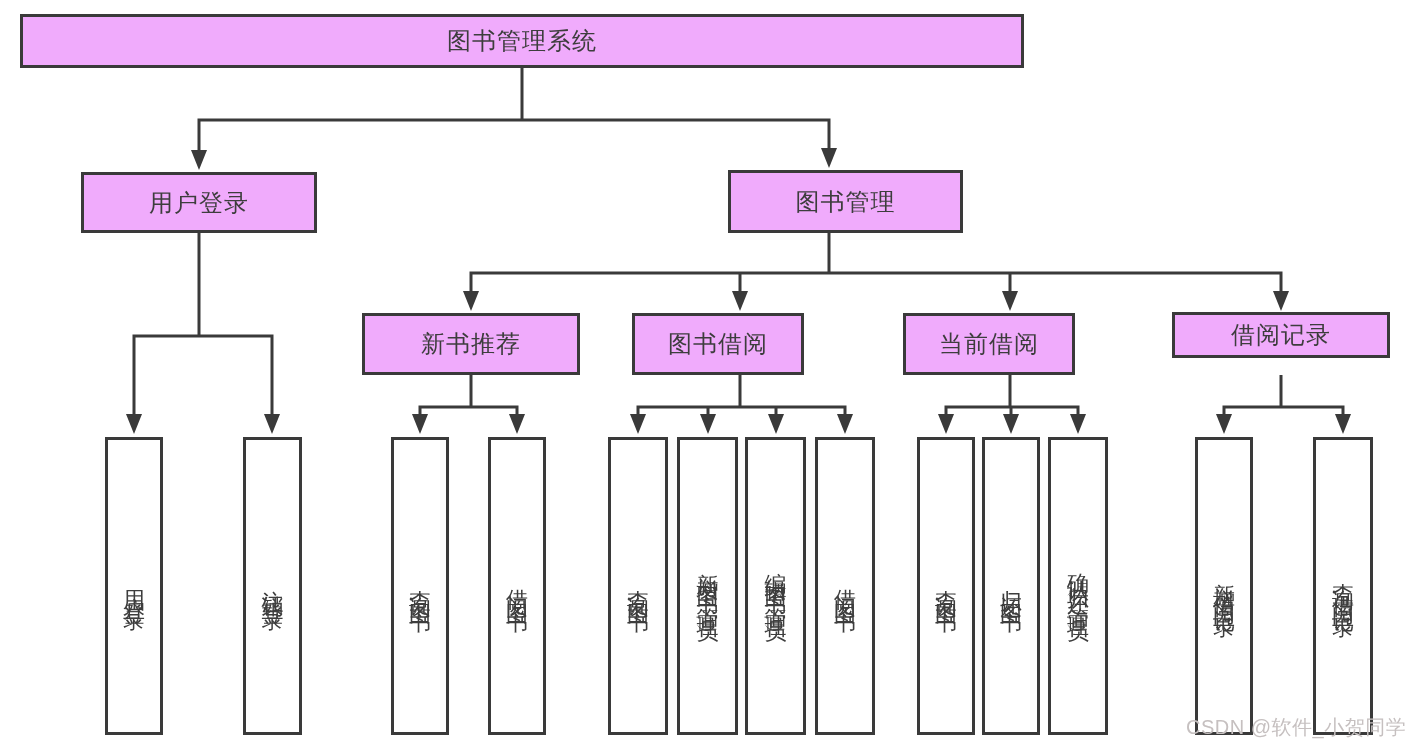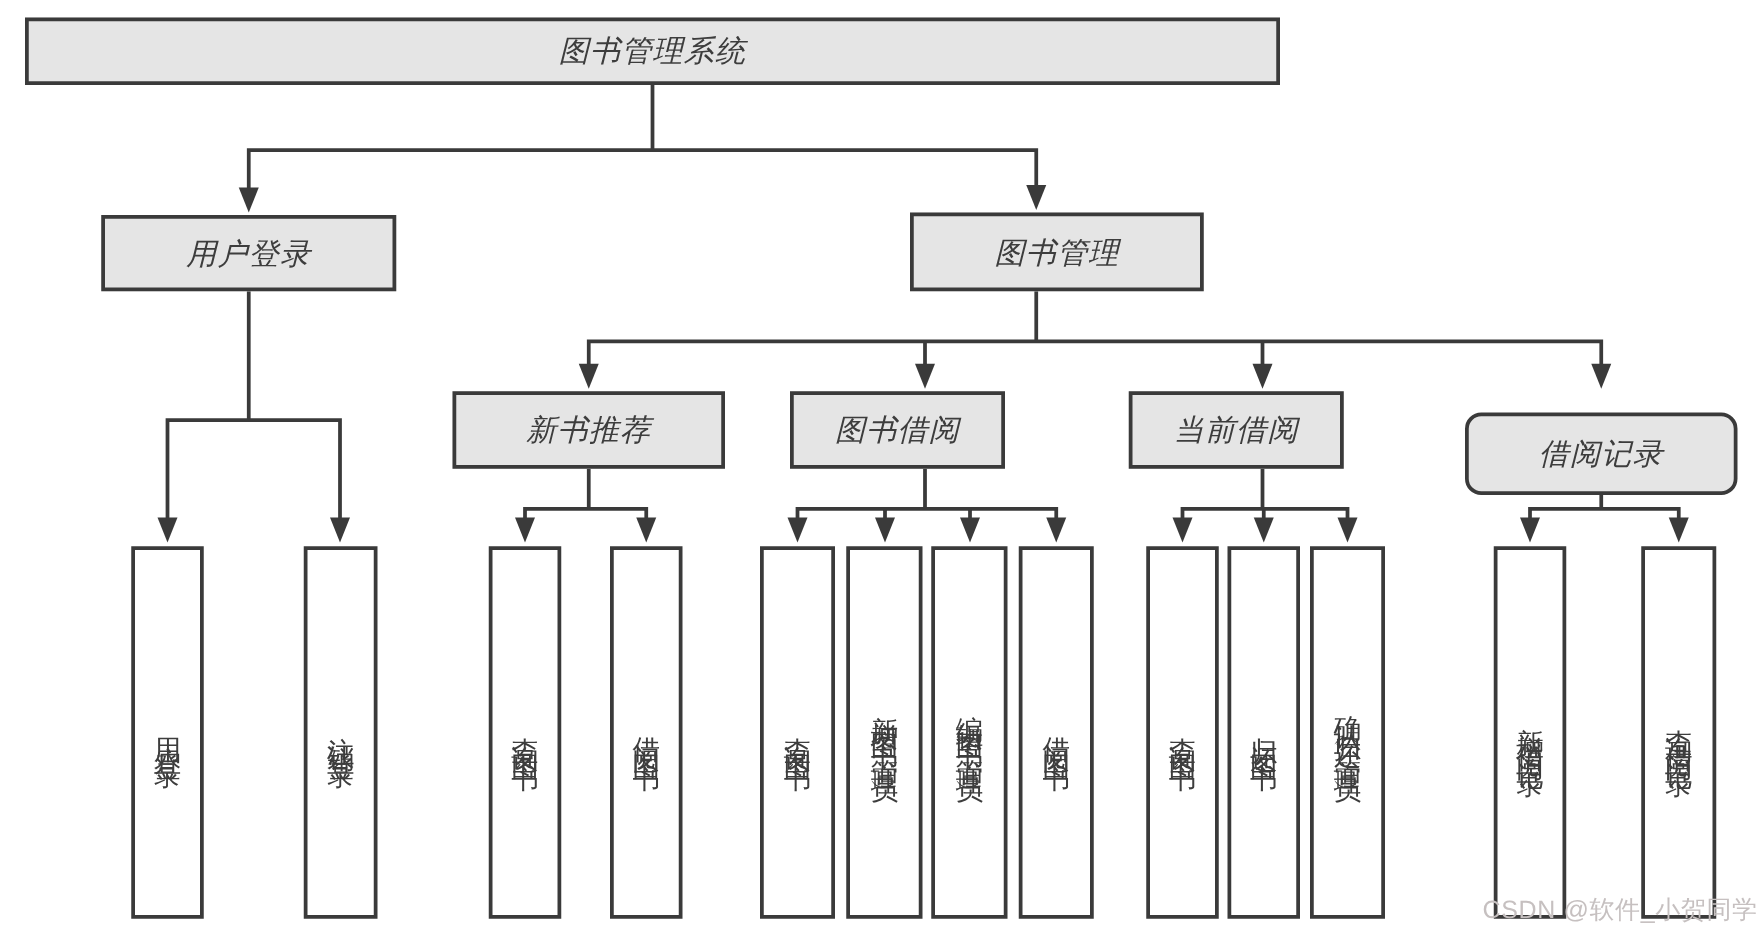--- a/index.html
+++ b/index.html
@@ -13,29 +13,28 @@
   }
   .connectors {
     position: absolute;
     left: 0; top: 0;
     width: 1405px; height: 747px;
   }
   .node {
     position: absolute;
     box-sizing: border-box;
     border: 3px solid #3a3a3a;
-    background: #e5e5e5;
+    background: #f0abfc;
     display: flex;
     align-items: center;
     justify-content: center;
     color: #3d3d3d;
     font-size: 24px;
     letter-spacing: 1px;
     z-index: 2;
-    font-style: italic;
   }
   .leaf {
     position: absolute;
     box-sizing: border-box;
     border: 3px solid #3a3a3a;
     background: #ffffff;
     top: 437px;
     height: 298px;
     display: flex;
     align-items: center;
@@ -128,21 +127,21 @@
 
   <div class="node" style="left:362px; top:313px; width:218px; height:62px;">
     <span>新书推荐</span>
   </div>
   <div class="node" style="left:632px; top:313px; width:172px; height:62px;">
     <span>图书借阅</span>
   </div>
   <div class="node" style="left:903px; top:313px; width:172px; height:62px;">
     <span>当前借阅</span>
   </div>
-  <div class="node" style="left:1172px; top:330px; width:218px; height:66px;border-radius:13px;">
+  <div class="node" style="left:1172px; top:312px; width:218px; height:46px;">
     <span>借阅记录</span>
   </div>
 
   <div class="leaf" style="left:105px; width:58px;">
     <span class="vtext">用户登录</span>
   </div>
   <div class="leaf" style="left:243px; width:59px;">
     <span class="vtext">注销登录</span>
   </div>
 

